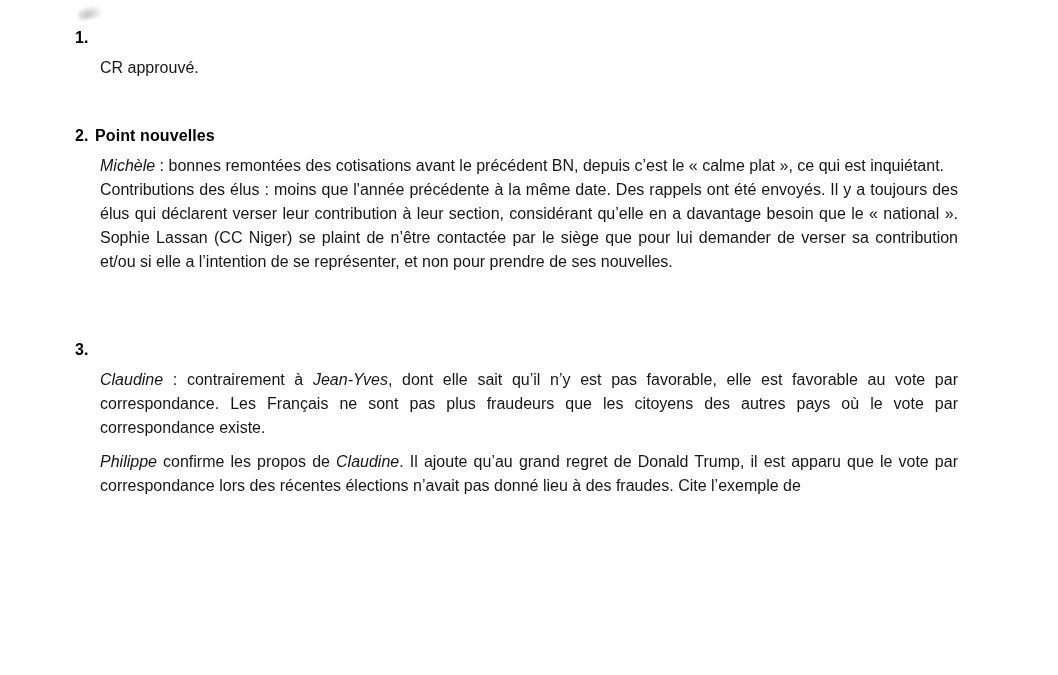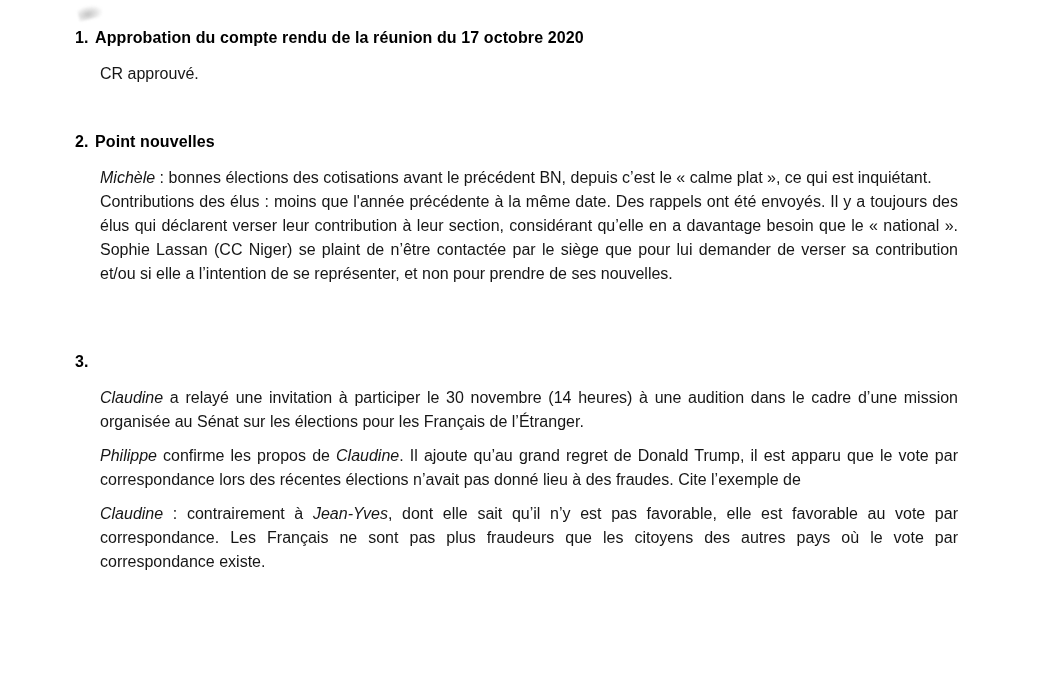--- a/index.html
+++ b/index.html
@@ -47,21 +47,21 @@
     font-weight: bold;
     color: #000000;
     letter-spacing: 0.1px;
   }
   .heading .num {
     flex: none;
     width: 20px;
   }
   .paras {
     margin-left: 25px;
-    margin-top: 12px;
+    margin-top: 6px;
   }
   .paras p {
     margin: 0 0 10px 0;
     text-align: justify;
   }
   .paras p:last-child { margin-bottom: 0; }
   
   .item-2 .paras p:first-child { margin-bottom: 0; }
   em {
     font-family: "Liberation Sans", sans-serif;
@@ -69,40 +69,38 @@
 </style>
 </head>
 <body>
 
 <div class="page">
   <div class="artifact"></div>
   <div class="doc">
       <section class="item item-1">
         <div class="heading">
           <span class="num">1.</span>
-          <span class="title">Approbation du compte rendu de la réunion du 17 octobre 2020</span>
         </div>
         <div class="paras">
           <p><span>CR approuvé.</span></p>
         </div>
       </section>
       <section class="item item-2">
         <div class="heading">
           <span class="num">2.</span>
           <span class="title">Point nouvelles</span>
         </div>
         <div class="paras">
-          <p><em>Michèle</em><span> : bonnes élections des cotisations avant le précédent BN, depuis c’est le « calme plat », ce qui est inquiétant.</span></p>
+          <p><em>Michèle</em><span> : bonnes remontées des cotisations avant le précédent BN, depuis c’est le « calme plat », ce qui est inquiétant.</span></p>
           <p><span>Contributions des élus : moins que l'année précédente à la même date. Des rappels ont été envoyés. Il y a toujours des élus qui déclarent verser leur contribution à leur section, considérant qu’elle en a davantage besoin que le « national ». Sophie Lassan (CC Niger) se plaint de n’être contactée par le siège que pour lui demander de verser sa contribution et/ou si elle a l’intention de se représenter, et non pour prendre de ses nouvelles.</span></p>
         </div>
       </section>
       <section class="item item-3">
         <div class="heading">
           <span class="num">3.</span>
         </div>
         <div class="paras">
-          <p><em>Claudine</em><span> a relayé une invitation à participer le 30 novembre (14 heures) à une audition dans le cadre d’une mission organisée au Sénat sur les élections pour les Français de l’Étranger.</span></p>
+          <p><em>Claudine</em><span> : contrairement à </span><em>Jean-Yves</em><span>, dont elle sait qu’il n’y est pas favorable, elle est favorable au vote par correspondance. Les Français ne sont pas plus fraudeurs que les citoyens des autres pays où le vote par correspondance existe.</span></p>
           <p><em>Philippe</em><span> confirme les propos de </span><em>Claudine</em><span>. Il ajoute qu’au grand regret de Donald Trump, il est apparu que le vote par correspondance lors des récentes élections n’avait pas donné lieu à des fraudes. Cite l’exemple de</span></p>
-          <p><em>Claudine</em><span> : contrairement à </span><em>Jean-Yves</em><span>, dont elle sait qu’il n’y est pas favorable, elle est favorable au vote par correspondance. Les Français ne sont pas plus fraudeurs que les citoyens des autres pays où le vote par correspondance existe.</span></p>
         </div>
       </section>
     </div>
 </div>
 
 </body></html>

